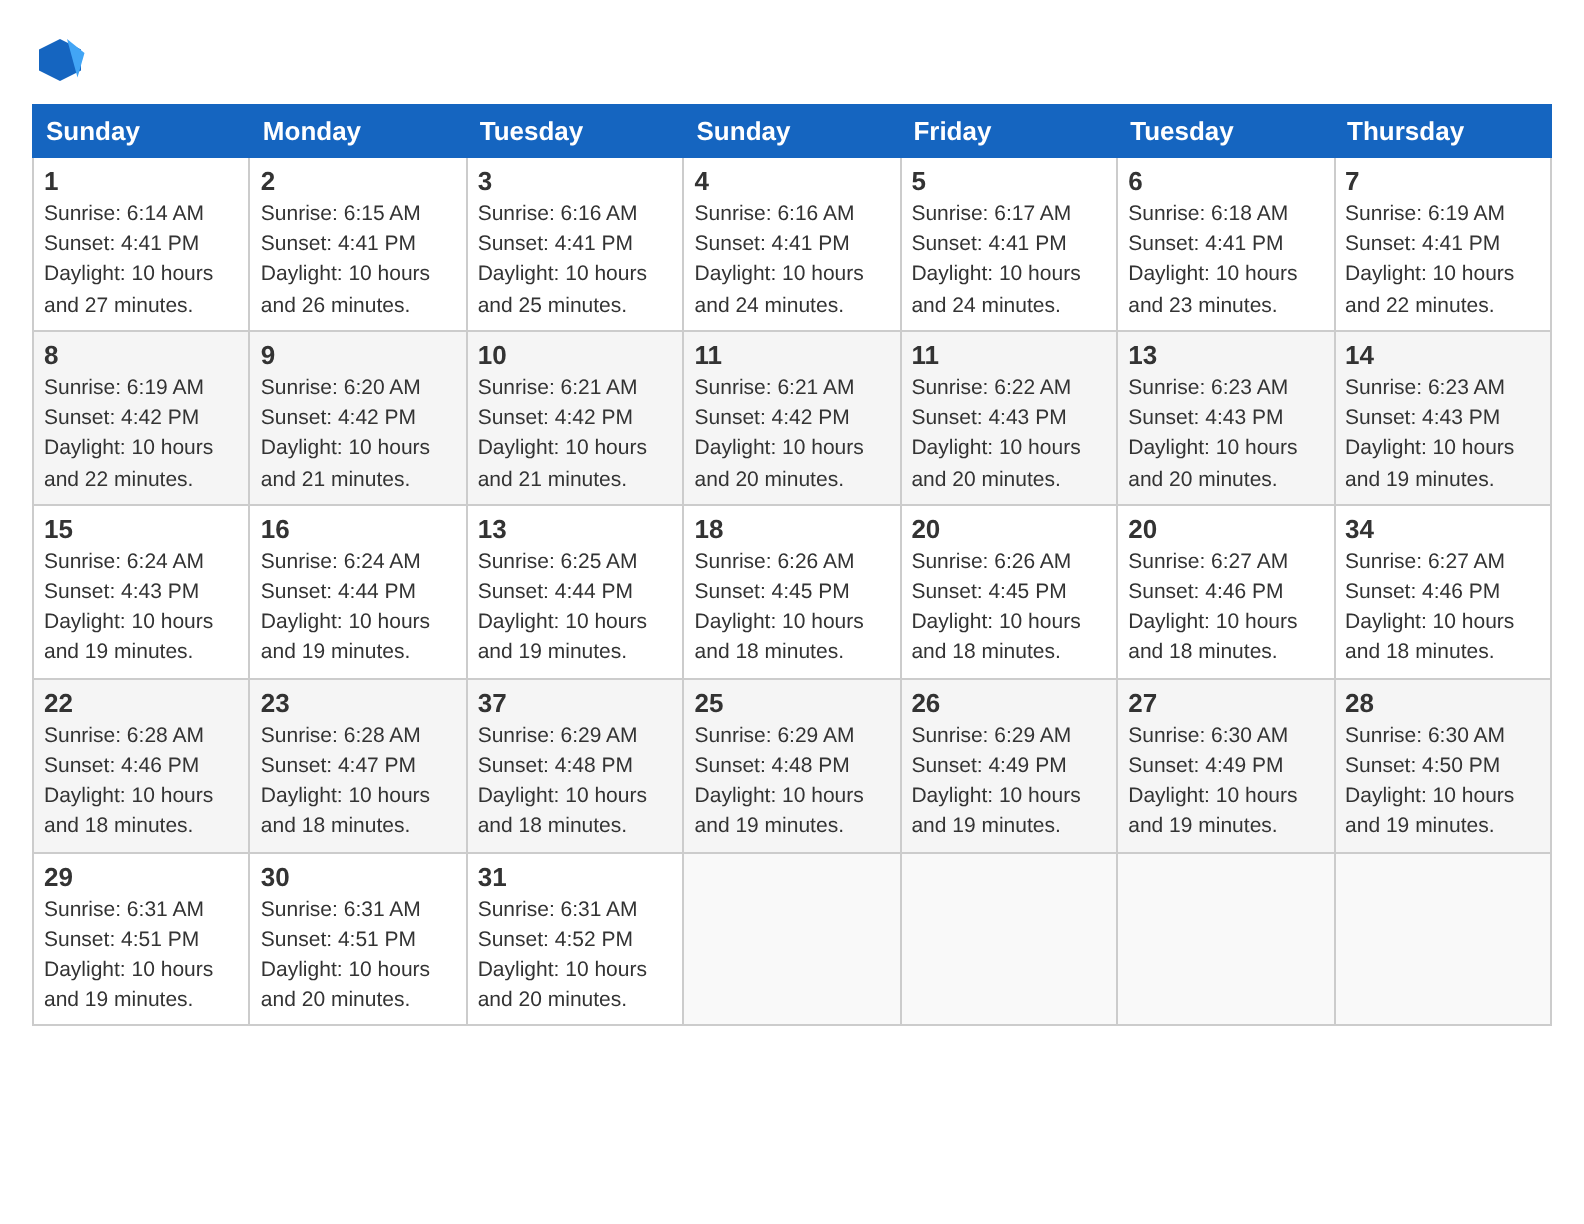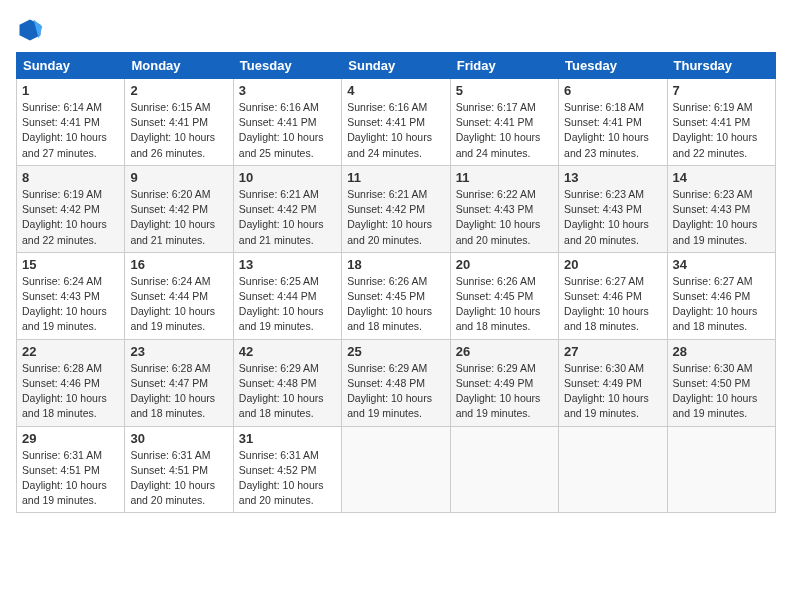--- a/index.html
+++ b/index.html
@@ -305,21 +305,21 @@
         </td>
         <td>
           <span class="day-num">23</span>
           <div class="day-info">
             Sunrise: 6:28 AM<br>
             Sunset: 4:47 PM<br>
             Daylight: 10 hours and 18 minutes.
           </div>
         </td>
         <td>
-          <span class="day-num">42</span>
+          <span class="day-num">37</span>
           <div class="day-info">
             Sunrise: 6:29 AM<br>
             Sunset: 4:48 PM<br>
             Daylight: 10 hours and 18 minutes.
           </div>
         </td>
         <td>
           <span class="day-num">25</span>
           <div class="day-info">
             Sunrise: 6:29 AM<br>

